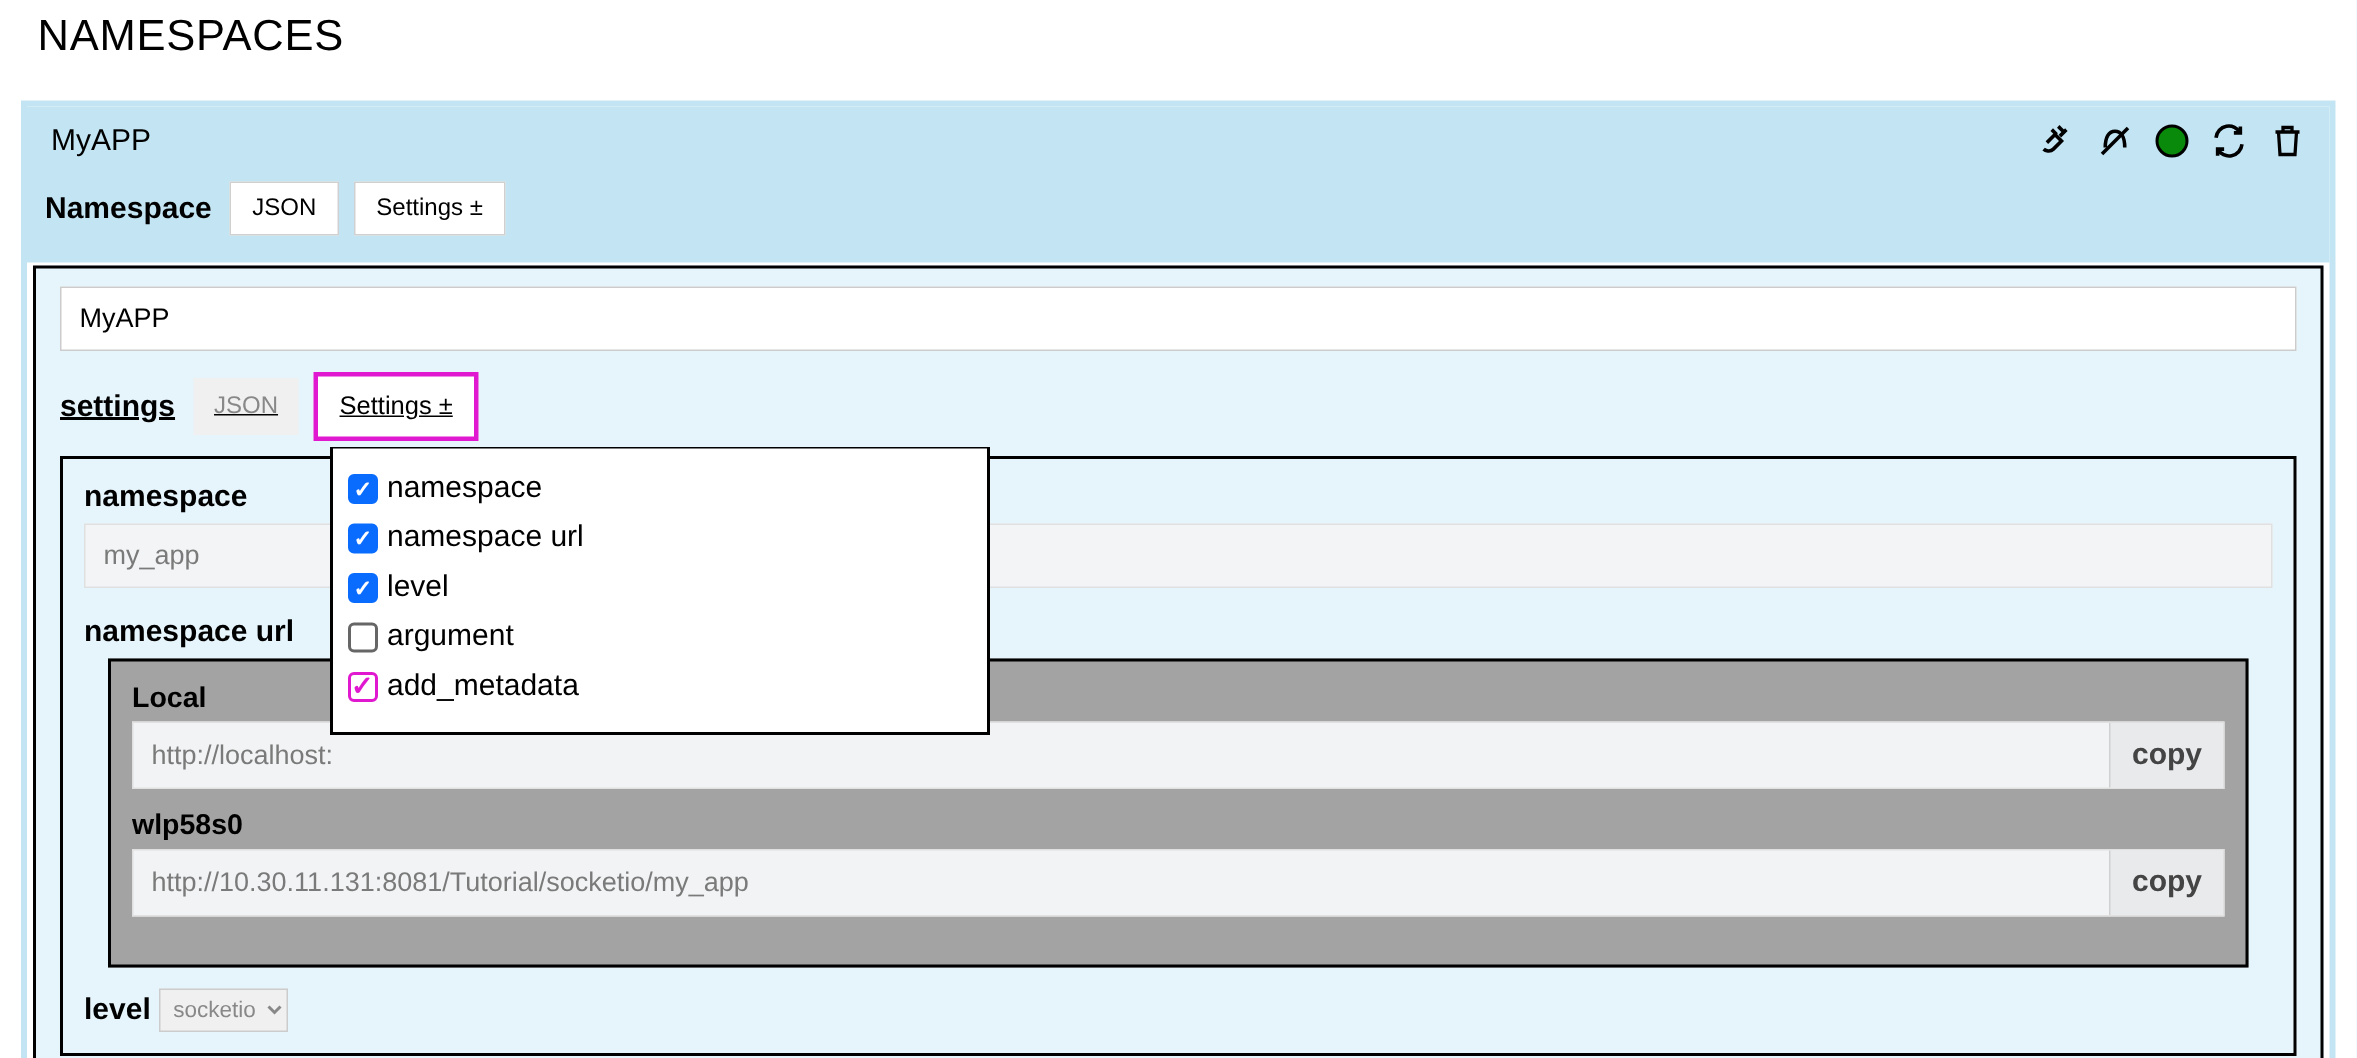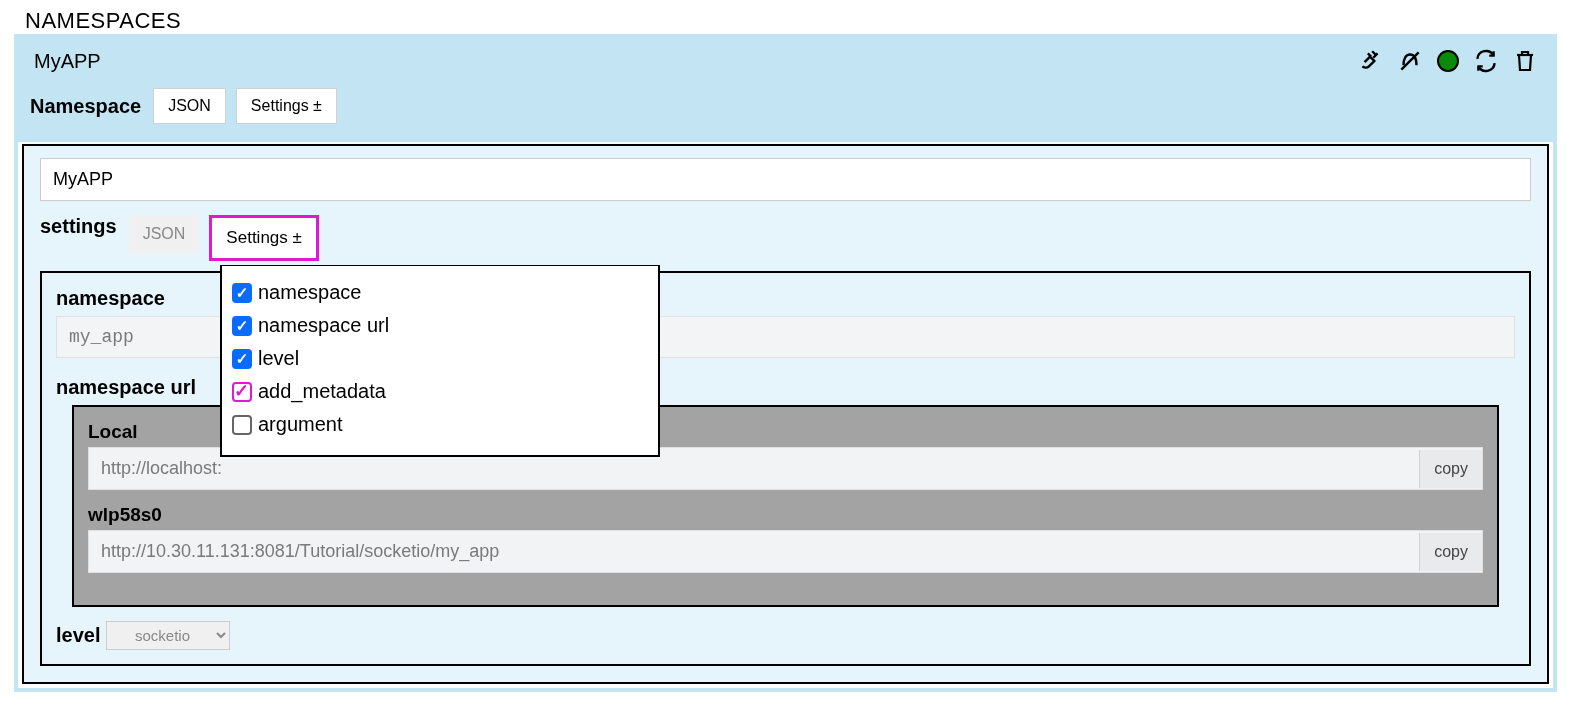--- a/index.html
+++ b/index.html
@@ -1,54 +1,54 @@
 <!DOCTYPE html>
 <html><head>
 <meta charset="utf-8">
 <style>
   * { box-sizing: border-box; margin: 0; padding: 0; }
   body { font-family: Arial, Helvetica, sans-serif; font-size: 17px; color: #000; background: #fff; width: 1571px; }
-  .page-title { font-size: 22px; letter-spacing: 0.5px; padding: 8px 14px 0 25px; font-weight: 500; }
+  .page-title { font-size: 29px; letter-spacing: 0.5px; padding: 8px 14px 26px 25px; font-weight: 500; }
   .panel { border: 4px solid #c3e5f3; margin: 0 14px; }
   .panel-header { background: #c3e5f3; padding: 6px 12px 18px 12px; position: relative; }
   .header-top-row { display: flex; align-items: center; justify-content: space-between; padding: 4px 4px 14px 4px; }
   .app-name { font-size: 20px; font-weight: 500; }
   .icon-row { display: flex; align-items: center; gap: 14px; }
   .icon-row svg { cursor: pointer; }
   .green-dot { width: 22px; height: 22px; border-radius: 50%; background: #0a8a0a; border: 2px solid #000; }
   .ns-row { display: flex; align-items: center; gap: 10px; }
   .ns-label { font-size: 20px; font-weight: 600; margin-right: 2px; }
   .tab-btn { background: #fff; border: 1px solid #d0d0d0; padding: 8px 14px; font-size: 16px; cursor: pointer; }
   .panel-body { background: #e6f4fb; padding: 12px 16px 16px 16px; border: 2px solid #000; margin: 4px; margin-top: 2px; }
   .field-label { font-size: 20px; font-weight: 700; margin: 8px 0 6px 0; }
   .text-input { width: 100%; border: 1px solid #ccc; background: #fff; font-size: 18px; padding: 10px 12px; }
-  .settings-row { display: flex; align-items: flex-start; gap: 10px; margin-top: 14px; margin-bottom: 10px; position: relative; }
+  .settings-row { display: flex; align-items: center; gap: 10px; margin-top: 14px; margin-bottom: 10px; position: relative; text-decoration: underline; }
   .settings-label { font-size: 20px; font-weight: 700; margin-right: 2px; }
   .tab-ghost { background: #f0f0f0; border: none; color: #888; padding: 10px 14px; font-size: 16px; cursor: pointer; }
   .tab-active-magenta { background: #fff; border: 3px solid #e018cf; padding: 10px 14px; font-size: 17px; cursor: pointer; }
   .dropdown-menu { position: absolute; top: 50px; left: 180px; width: 440px; background: #fff; border: 2px solid #000; border-top-width: 1px; padding: 10px 10px 14px 10px; z-index: 10; font-size: 20px; }
   .dd-item { display: flex; align-items: center; gap: 6px; padding: 5px 0; }
   .cb-box { width: 20px; height: 20px; border: 2px solid #666; border-radius: 4px; display: inline-flex; align-items: center; justify-content: center; cursor: pointer; }
   .cb-box.checked { background: #0a6cff; border-color: #0a6cff; }
   .cb-box.checked::after { content: "✓"; color: #fff; font-size: 15px; font-weight: 900; }
   .cb-box.magenta-check { border-color: #e018cf; position: relative; }
   .cb-box.magenta-check::after { content: "✓"; color: #e018cf; font-size: 18px; font-weight: 700; position: absolute; top: -4px; left: 0; }
   .inner-card { border: 2px solid #000; background: #e6f4fb; margin-top: 0; padding: 10px 14px 14px 14px; }
   .sub-label { font-size: 20px; font-weight: 700; margin: 4px 0 6px 0; }
-  .readonly-field { width: 100%; background: #f2f4f5; border: 1px solid #e0e0e0; padding: 10px 12px; font-size: 18px; color: #7a7a7a; font-family: Liberation Mono, monospace; }
+  .readonly-field { width: 100%; background: #f2f4f5; border: 1px solid #e0e0e0; padding: 10px 12px; font-size: 18px; color: #7a7a7a; }
   .sub-sub-label { font-size: 20px; font-weight: 700; margin: 18px 0 6px 0; }
   .url-card { border: 2px solid #000; background: #a3a3a3; margin-top: 0; padding: 10px 14px 14px 14px; margin-left: 16px; margin-right: 16px; }
   .url-block { margin-bottom: 14px; }
   .url-title { font-size: 19px; font-weight: 700; margin: 4px 0 4px 0; }
   .url-row { display: flex; align-items: center; background: #f1f3f4; border: 1px solid #e0e0e0; }
   .url-text { flex: 1; padding: 10px 12px; color: #7a7a7a; font-size: 18px; overflow: hidden; white-space: nowrap; }
-  .copy-btn { background: #e8eaec; border: none; border-left: 1px solid #d0d0d0; padding: 10px 14px; font-size: 16px; cursor: pointer; color: #444; }
+  .copy-btn { background: #e8eaec; border: none; border-left: 1px solid #d0d0d0; padding: 10px 14px; font-size: 20px; cursor: pointer; color: #444; font-weight: bold; }
   .level-row { display: flex; align-items: center; gap: 6px; margin-top: 14px; }
   .level-label { font-size: 20px; font-weight: 700; }
-  .level-select { background: #f0f0f0; border: 1px solid #ccc; color: #888; padding: 4px 23px; font-size: 15px; text-align: center; }
+  .level-select { background: #f0f0f0; border: 1px solid #ccc; color: #888; padding: 4px 4px; font-size: 15px; }
 </style>
 </head>
 <body>
 
 <div class="page-title">NAMESPACES</div>
 
 <div class="panel">
   <div class="panel-header">
     <div class="header-top-row">
       <div class="app-name">MyAPP</div>
@@ -99,26 +99,26 @@
           </div>
         <div class="dd-item">
             <span class="cb-box checked"></span>
             <span>namespace url</span>
           </div>
         <div class="dd-item">
             <span class="cb-box checked"></span>
             <span>level</span>
           </div>
         <div class="dd-item">
+            <span class="cb-box"></span>
+            <span>argument</span>
+          </div>
+        <div class="dd-item">
             <span class="cb-box magenta-check"></span>
             <span>add_metadata</span>
-          </div>
-        <div class="dd-item">
-            <span class="cb-box"></span>
-            <span>argument</span>
           </div>
       </div>
     </div>
 
     <div class="inner-card">
       <div class="sub-label">namespace</div>
       <div class="readonly-field">my_app</div>
 
       <div class="sub-sub-label">namespace url</div>
 

